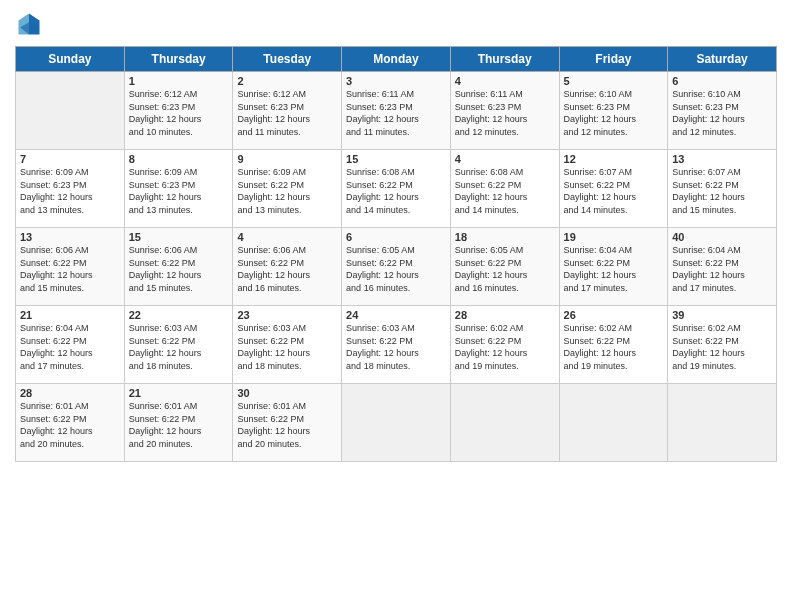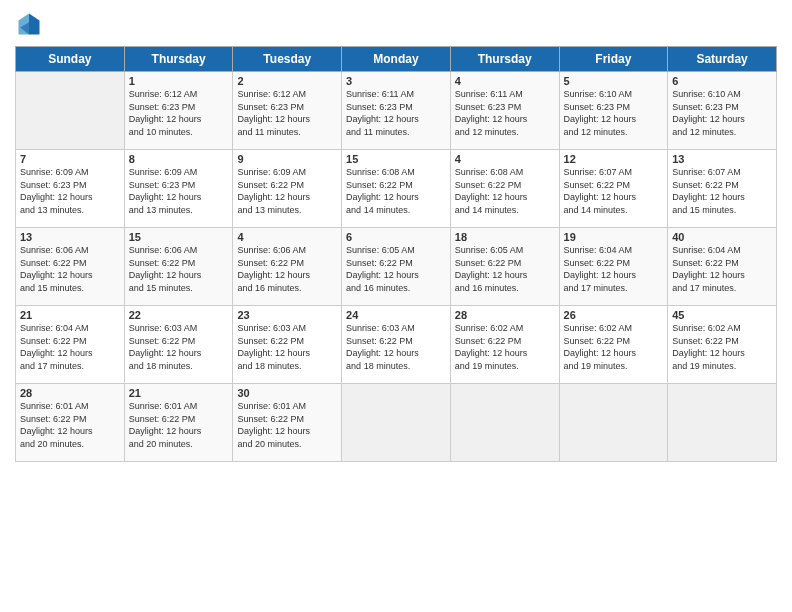--- a/index.html
+++ b/index.html
@@ -310,21 +310,21 @@
 and 19 minutes.</div>
           </td>
           <td>
             <span class="day-num">26</span>
             <div class="day-info" style="white-space: pre-line;">Sunrise: 6:02 AM
 Sunset: 6:22 PM
 Daylight: 12 hours
 and 19 minutes.</div>
           </td>
           <td>
-            <span class="day-num">45</span>
+            <span class="day-num">39</span>
             <div class="day-info" style="white-space: pre-line;">Sunrise: 6:02 AM
 Sunset: 6:22 PM
 Daylight: 12 hours
 and 19 minutes.</div>
           </td>
         </tr>
         <tr>
           <td>
             <span class="day-num">28</span>
             <div class="day-info" style="white-space: pre-line;">Sunrise: 6:01 AM

